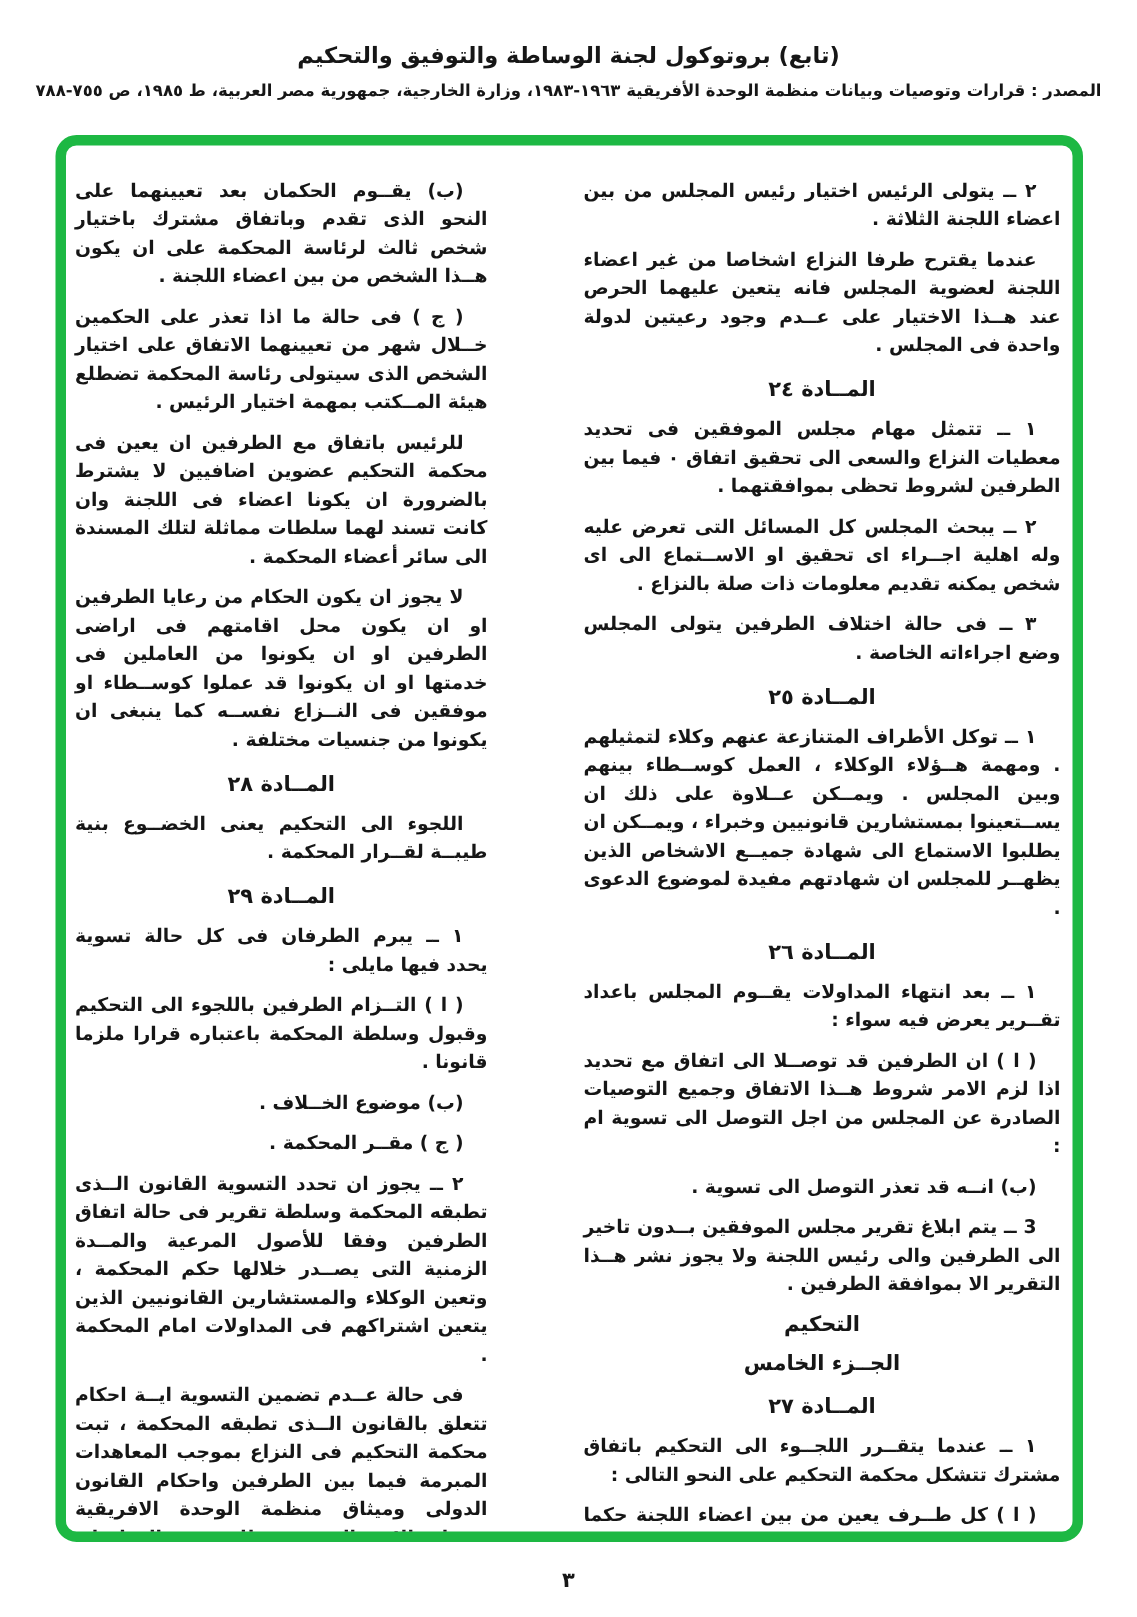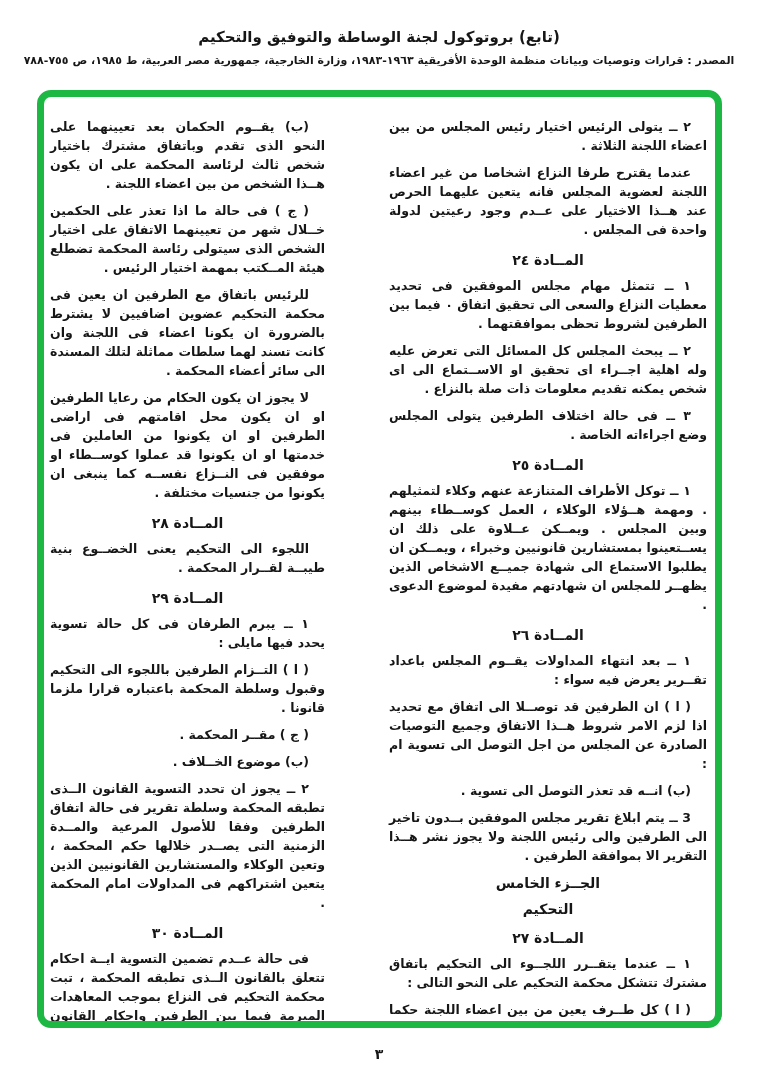--- a/index.html
+++ b/index.html
@@ -108,40 +108,39 @@
           <div class="block para">١ ــ تتمثل مهام مجلس الموفقين فى تحديد معطيات النزاع والسعى الى تحقيق اتفاق ٠ فيما بين الطرفين لشروط تحظى بموافقتهما .</div>
           <div class="block para">٢ ــ يبحث المجلس كل المسائل التى تعرض عليه وله اهلية اجــراء اى تحقيق او الاســتماع الى اى شخص يمكنه تقديم معلومات ذات صلة بالنزاع .</div>
           <div class="block para">٣ ــ فى حالة اختلاف الطرفين يتولى المجلس وضع اجراءاته الخاصة .</div>
           <div class="block article">المــادة ٢٥</div>
           <div class="block para">١ ــ توكل الأطراف المتنازعة عنهم وكلاء لتمثيلهم . ومهمة هــؤلاء الوكلاء ، العمل كوســطاء بينهم وبين المجلس . ويمــكن عــلاوة على ذلك ان يســتعينوا بمستشارين قانونيين وخبراء ، ويمــكن ان يطلبوا الاستماع الى شهادة جميــع الاشخاص الذين يظهــر للمجلس ان شهادتهم مفيدة لموضوع الدعوى .</div>
           <div class="block article">المــادة ٢٦</div>
           <div class="block para">١ ــ بعد انتهاء المداولات يقــوم المجلس باعداد تقــرير يعرض فيه سواء :</div>
           <div class="block para">( ا ) ان الطرفين قد توصــلا الى اتفاق مع تحديد اذا لزم الامر شروط هــذا الاتفاق وجميع التوصيات الصادرة عن المجلس من اجل التوصل الى تسوية ام :</div>
           <div class="block para">(ب) انــه قد تعذر التوصل الى تسوية .</div>
           <div class="block para">3 ــ يتم ابلاغ تقرير مجلس الموفقين بــدون تاخير الى الطرفين والى رئيس اللجنة ولا يجوز نشر هــذا التقرير الا بموافقة الطرفين .</div>
+          <div class="block part">التحكيم</div>
           <div class="block part">الجــزء الخامس</div>
-          <div class="block part">التحكيم</div>
           <div class="block article">المــادة ٢٧</div>
           <div class="block para">١ ــ عندما يتقــرر اللجــوء الى التحكيم باتفاق مشترك تتشكل محكمة التحكيم على النحو التالى :</div>
           <div class="block para">( ا ) كل طــرف يعين من بين اعضاء اللجنة حكما يتمتع بكفاءات قانونية .</div>
         </div>
       <div class="col col-left">
           <div class="block para">(ب) يقــوم الحكمان بعد تعيينهما على النحو الذى تقدم وباتفاق مشترك باختيار شخص ثالث لرئاسة المحكمة على ان يكون هــذا الشخص من بين اعضاء اللجنة .</div>
           <div class="block para">( ج ) فى حالة ما اذا تعذر على الحكمين خــلال شهر من تعيينهما الاتفاق على اختيار الشخص الذى سيتولى رئاسة المحكمة تضطلع هيئة المــكتب بمهمة اختيار الرئيس .</div>
           <div class="block para">للرئيس باتفاق مع الطرفين ان يعين فى محكمة التحكيم عضوين اضافيين لا يشترط بالضرورة ان يكونا اعضاء فى اللجنة وان كانت تسند لهما سلطات مماثلة لتلك المسندة الى سائر أعضاء المحكمة .</div>
           <div class="block para">لا يجوز ان يكون الحكام من رعايا الطرفين او ان يكون محل اقامتهم فى اراضى الطرفين او ان يكونوا من العاملين فى خدمتها او ان يكونوا قد عملوا كوســطاء او موفقين فى النــزاع نفســه كما ينبغى ان يكونوا من جنسيات مختلفة .</div>
           <div class="block article">المــادة ٢٨</div>
           <div class="block para">اللجوء الى التحكيم يعنى الخضــوع بنية طيبــة لقــرار المحكمة .</div>
           <div class="block article">المــادة ٢٩</div>
           <div class="block para">١ ــ يبرم الطرفان فى كل حالة تسوية يحدد فيها مايلى :</div>
           <div class="block para">( ا ) التــزام الطرفين باللجوء الى التحكيم وقبول وسلطة المحكمة باعتباره قرارا ملزما قانونا .</div>
+          <div class="block para">(ب) موضوع الخــلاف .</div>
           <div class="block para">( ج ) مقــر المحكمة .</div>
-          <div class="block para">(ب) موضوع الخــلاف .</div>
           <div class="block para">٢ ــ يجوز ان تحدد التسوية القانون الــذى تطبقه المحكمة وسلطة تقرير فى حالة اتفاق الطرفين وفقا للأصول المرعية والمــدة الزمنية التى يصــدر خلالها حكم المحكمة ، وتعين الوكلاء والمستشارين القانونيين الذين يتعين اشتراكهم فى المداولات امام المحكمة .</div>
-          <div class="block article">المــادة ٣٠</div>
           <div class="block para">فى حالة عــدم تضمين التسوية ايــة احكام تتعلق بالقانون الــذى تطبقه المحكمة ، تبت محكمة التحكيم فى النزاع بموجب المعاهدات المبرمة فيما بين الطرفين واحكام القانون الدولى وميثاق منظمة الوحدة الافريقية وميثاق الامم المتحدة وذلك فى حالة اتفاق الطرفين وفقا للاصول المرعية .</div>
           <div class="block article">المــادة ٣١</div>
           <div class="block para">١ ــ جلسات المحكمة مغلقة الا اذا قــرر الحكام خــلاف ذلك .</div>
         </div>
     </div>
   </div>
 
   <div class="page-number">٣</div>
 
 </div>

